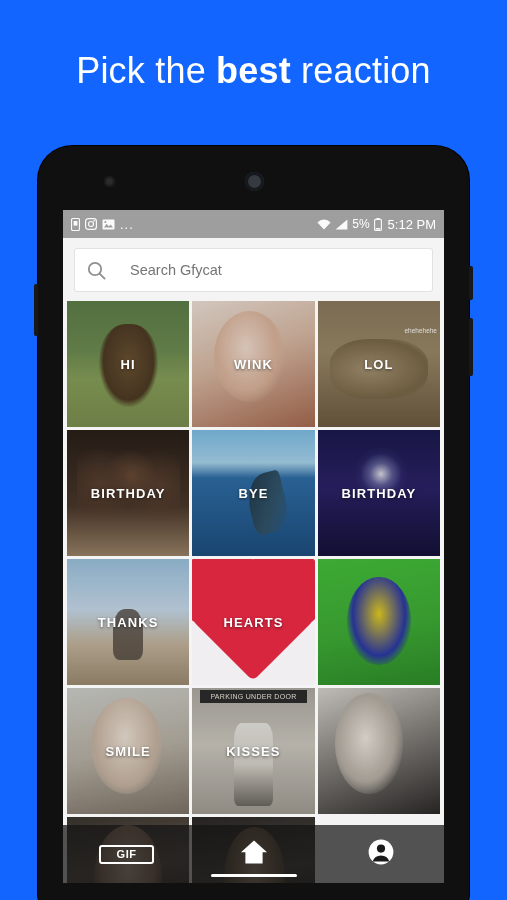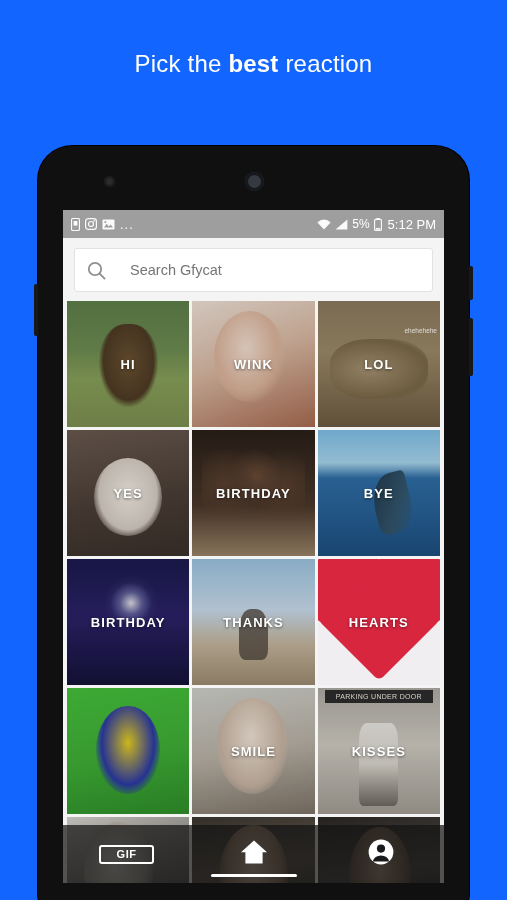--- a/index.html
+++ b/index.html
@@ -14,21 +14,21 @@
     overflow: hidden;
     position: relative;
   }
   .headline {
     position: absolute;
     top: 50px;
     left: 0;
     width: 507px;
     text-align: center;
     color: #ffffff;
-    font-size: 24px;
+    font-size: 36px;
     letter-spacing: 0.2px;
     white-space: nowrap;
   }
   .headline .bold { font-weight: bold; }
   .headline .light { font-weight: 300; }
 
   
   .phone {
     position: absolute;
     left: 38px;
@@ -493,25 +493,20 @@
           <div class="tile-label">WINK</div>
         </div>
 
         <div class="tile">
           <div class="art art-lol"></div>
           <div class="dimmer"></div>
           <div class="tile-wm">ehehehehe</div>
           <div class="tile-label">LOL</div>
         </div>
 
-        <div class="tile">
-          <div class="art art-yes"></div>
-          <div class="dimmer"></div>
-          <div class="tile-label">YES</div>
-        </div>
 
         <div class="tile">
           <div class="art art-birthday"></div>
           <div class="dimmer"></div>
           <div class="tile-label">BIRTHDAY</div>
         </div>
 
         <div class="tile">
           <div class="art art-bye"></div>
           <div class="dimmer"></div>

